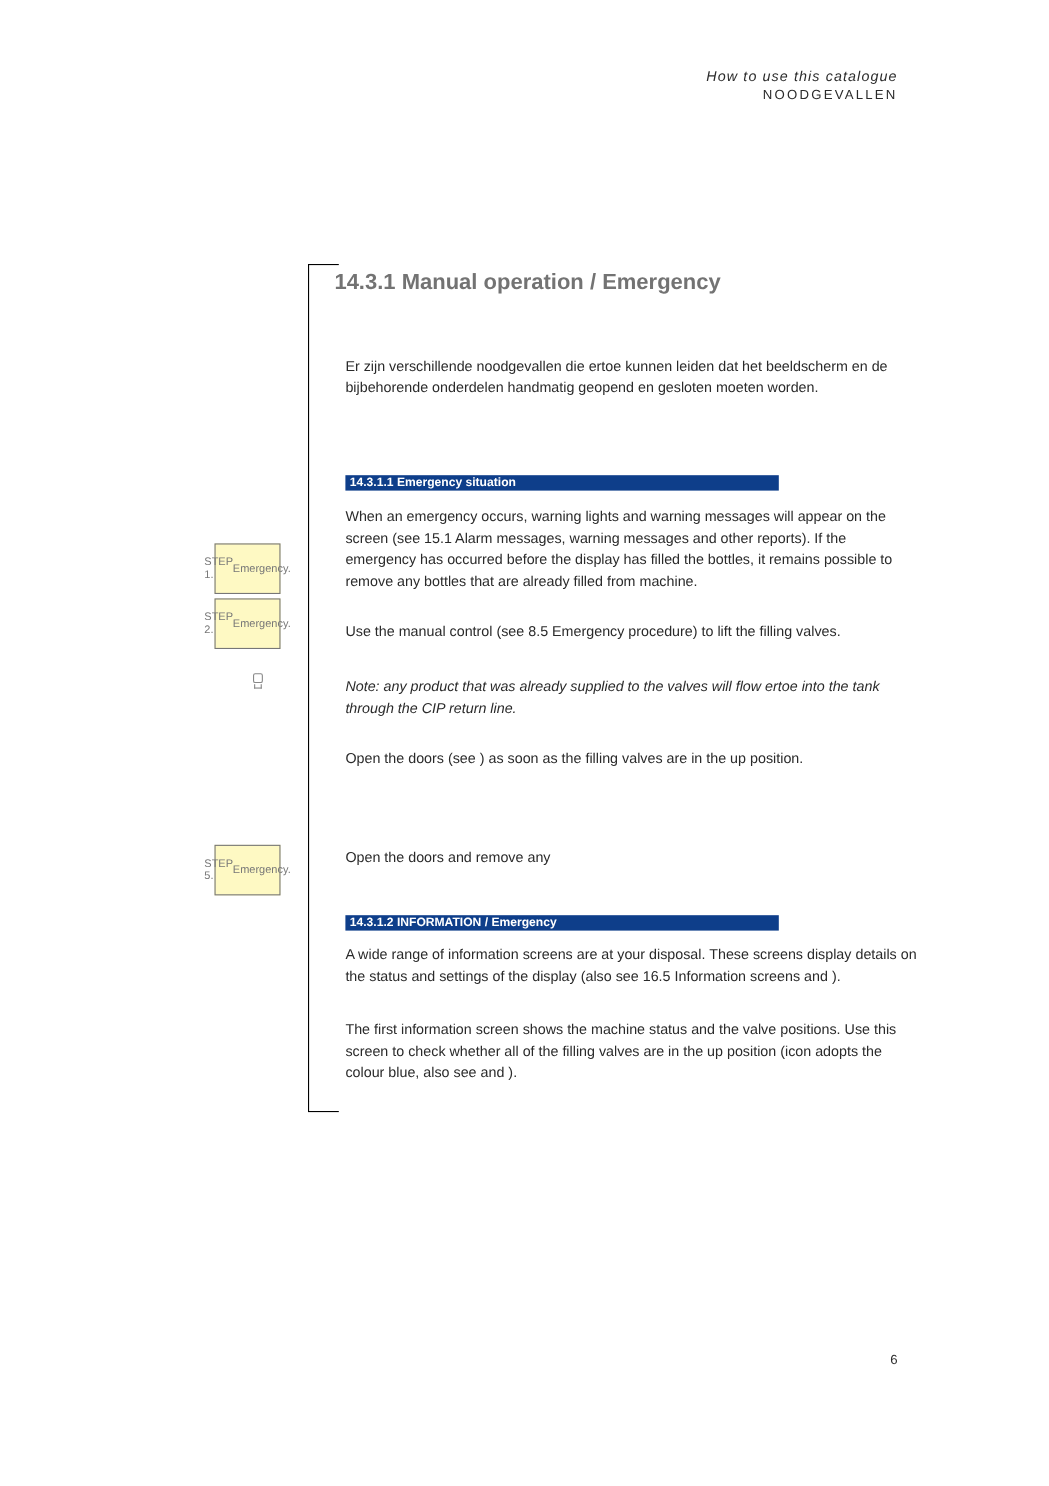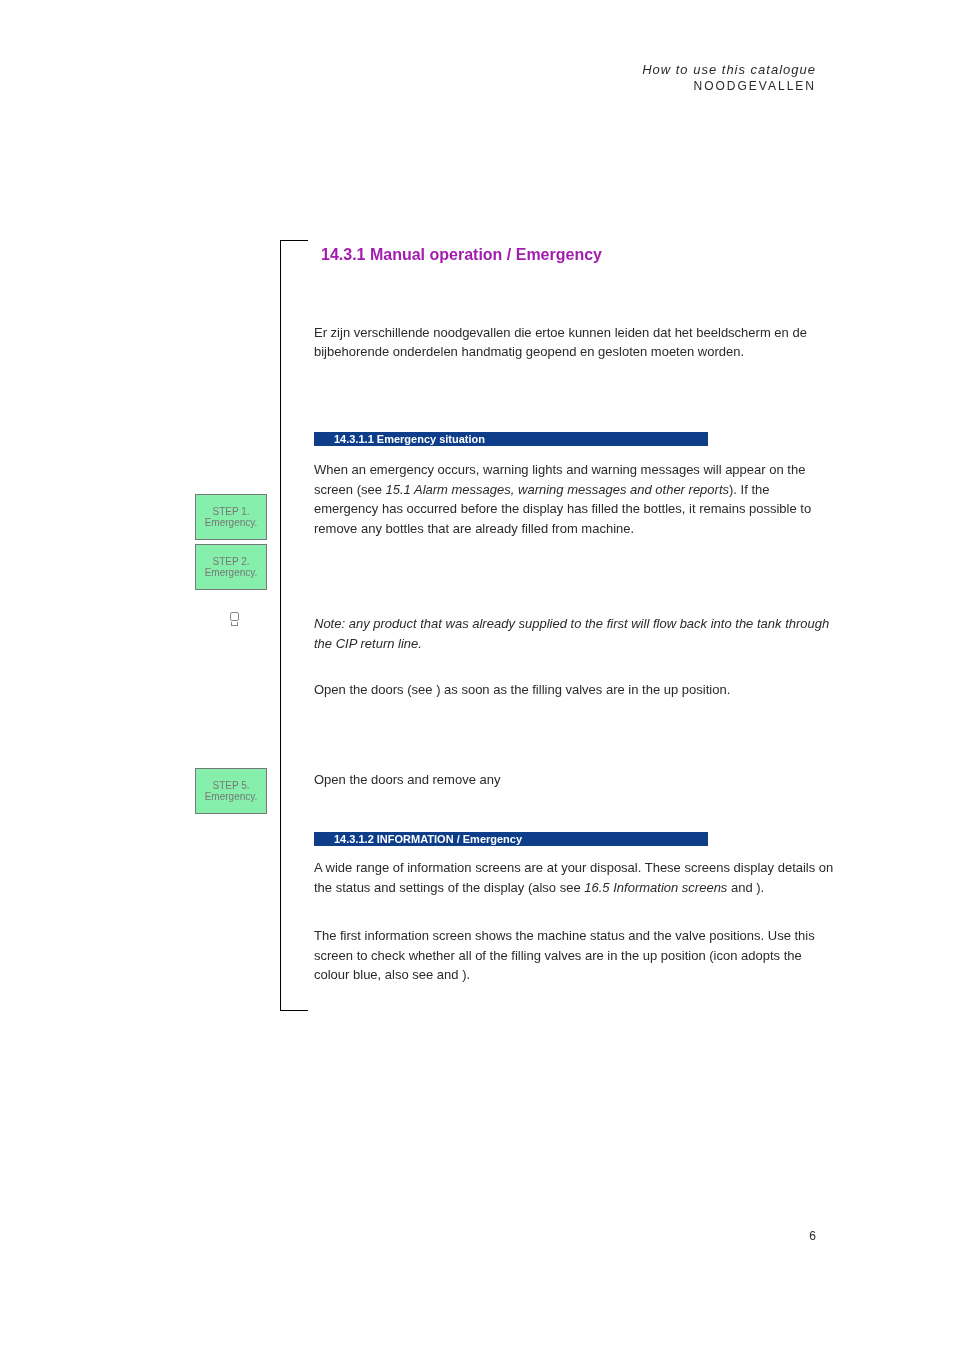--- a/index.html
+++ b/index.html
@@ -18,56 +18,56 @@
     border-top: 1px solid #000;
   }
   .bracket-h.top { top: 240px; }
   .bracket-h.bottom { top: 1010px; }
   .bracket-v {
     position: absolute; left: 280px; top: 240px; width: 0; height: 770px;
     border-left: 1px solid #000;
   }
 
   .section-title {
-    position: absolute; left: 321px; width: 522px; font-size: 16px; font-weight: bold; color: #a21caf;
+    position: absolute; left: 304px; width: 522px; font-size: 20px; font-weight: bold; color: #737373;
   }
   .subtitle {
     position: absolute; left: 314px; width: 522px; font-size: 13px; font-style: italic; color: #2a2a2a;
   }
   .intro {
     position: absolute; left: 314px; width: 522px; font-size: 13px; line-height: 1.45; color: #2a2a2a;
   }
 
   .blue-bar {
     position: absolute; left: 314px; width: 394px; height: 14px;
     background: #0e3e8a; color: #fff; font-size: 11px; font-weight: bold;
-    padding-left: 20px; line-height: 14px;
+    padding-left: 4px; line-height: 14px;
   }
 
   .step-box {
-    position: absolute; width: 72px; height: 46px; border: 1px solid #777; background: #86efac;
-    display: flex; flex-direction: column; align-items: center; justify-content: center;
+    position: absolute; width: 60px; height: 46px; border: 1px solid #777; background: #fef9c3;
+    display: flex; flex-direction: row; align-items: center; justify-content: center;
     font-size: 10px; color: #777; line-height: 1.1;
   }
   .step-box .line { }
   .step-icon {
     position: absolute; width: 18px; display: flex; flex-direction: column; align-items: center; gap: 1px;
     color: #888;
   }
   .step-icon .lamp {
     width: 9px; height: 9px; border: 1px solid #888; border-radius: 2px; background: #fff;
   }
   .step-icon .base {
     width: 7px; height: 4px; border: 1px solid #888; border-top: none; background: #fff;
   }
 
   .para {
     position: absolute; left: 314px; width: 522px; font-size: 13px; line-height: 1.5; color: #2a2a2a;
   }
-  .para .em { font-style: italic; }
+  .para .em { }
 
   .footer-pg {
     position: absolute; right: 138px; bottom: 108px; font-size: 12px; color: #2a2a2a;
   }
 </style>
 </head>
 <body>
 
 <div class="page">
 
@@ -98,21 +98,24 @@
     <div class="base"></div>
   </div>
   <div class="step-box" style="left:195px; top:768px">
     <span class="line">STEP 5.</span>
     <span class="line">Emergency.</span>
   </div>
 
   <div class="para" style="top:460px">
     <span>When an emergency occurs, warning lights and warning messages will appear on the screen (see </span><span class="em">15.1 Alarm messages, warning messages and other reports</span><span>). If the emergency has occurred before the display has filled the bottles, it remains possible to remove any bottles that are already filled from machine.</span>
   </div>
-  <div class="para" style="top:614px; font-style:italic">Note: any product that was already supplied to the first will flow back into the tank through the CIP return line.</div>
+  <div class="para" style="top:564px">
+    <span>Use the manual control (see </span><span class="em">8.5 Emergency procedure</span><span>) to lift the filling valves.</span>
+  </div>
+  <div class="para" style="top:614px; font-style:italic">Note: any product that was already supplied to the valves will flow ertoe into the tank through the CIP return line.</div>
   <div class="para" style="top:680px">Open the doors (see  ) as soon as the filling valves are in the up position.</div>
   <div class="para" style="top:770px">Open the doors and remove any</div>
 
   <div class="blue-bar" style="top:832px">14.3.1.2 INFORMATION / Emergency</div>
 
   <div class="para" style="top:858px">
     <span>A wide range of information screens are at your disposal. These screens display details on the status and settings of the display (also see </span><span class="em">16.5 Information screens</span><span> and ).</span>
   </div>
   <div class="para" style="top:926px">The first information screen shows the machine status and the valve positions. Use this screen to check whether all of the filling valves are in the up position (icon adopts the colour blue, also see and ).</div>
 

